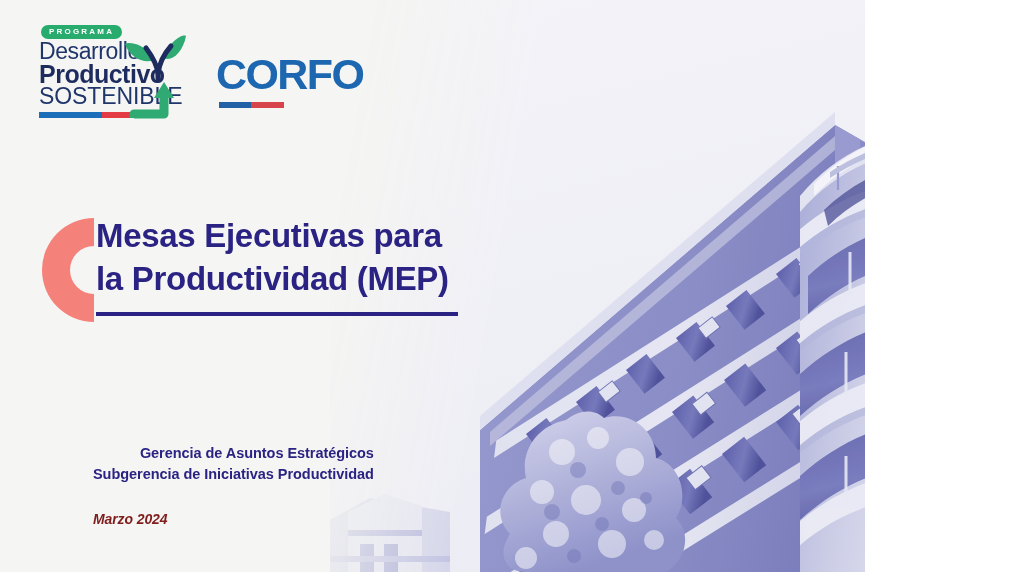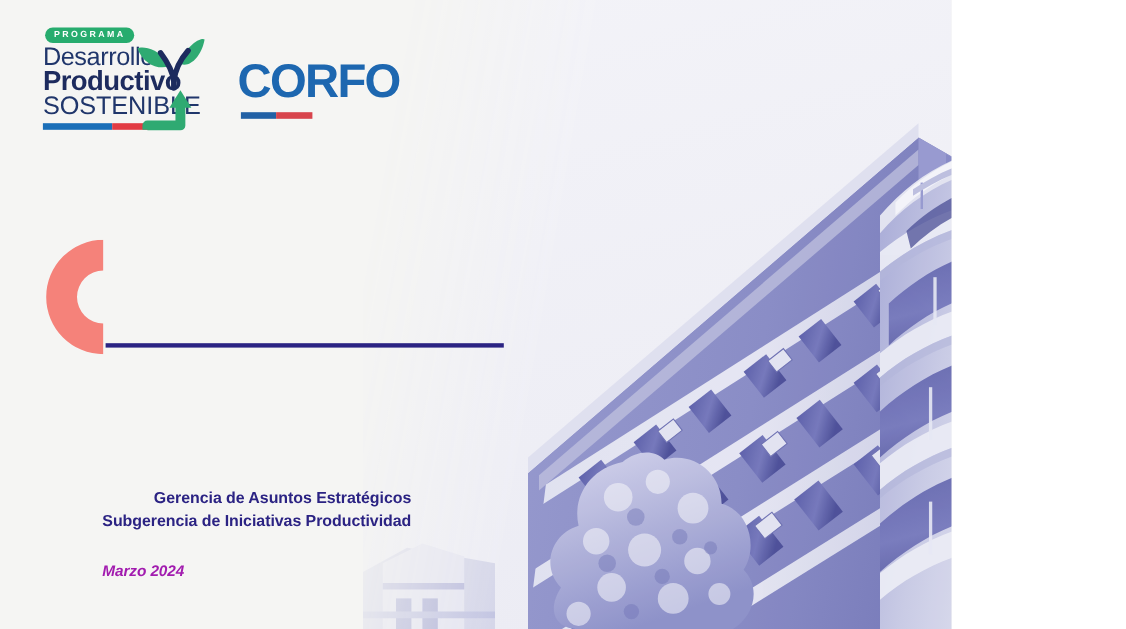--- a/index.html
+++ b/index.html
@@ -99,21 +99,21 @@
     color:#2b2383;
     font-size:14.5px;
     font-weight:bold;
     line-height:21px;
     letter-spacing:-0.05px;
     white-space:nowrap;
     text-align:right;
   }
   #date-line {
     position:absolute; left:93px; top:511px;
-    color:#a21caf;
+    color:#7f1d1d;
     font-size:14px;
     font-style:italic;
     font-weight:bold;
     letter-spacing:-0.1px;
     white-space:nowrap;
   }
 </style>
 </head>
 <body>
 
@@ -367,20 +367,24 @@
         <span class="seg r"></span>
       </div>
     </div>
 
   </div>
 
   <svg id="arc" viewBox="0 0 56 104">
     <path d="M56 0 A52 52 0 0 0 56 104 L56 76 A24 24 0 0 1 56 28 Z" fill="#f5827a"></path>
   </svg>
 
+  <div id="title-block">
+    <div class="title-line">Mesas Ejecutivas para</div>
+    <div class="title-line">la Productividad (MEP)</div>
+  </div>
   <div id="title-rule"></div>
 
   <div id="dept-block">
     <div class="dept-line">Gerencia de Asuntos Estratégicos</div>
     <div class="dept-line">Subgerencia de Iniciativas Productividad</div>
   </div>
   <div id="date-line">Marzo 2024</div>
 
 </div>
 

